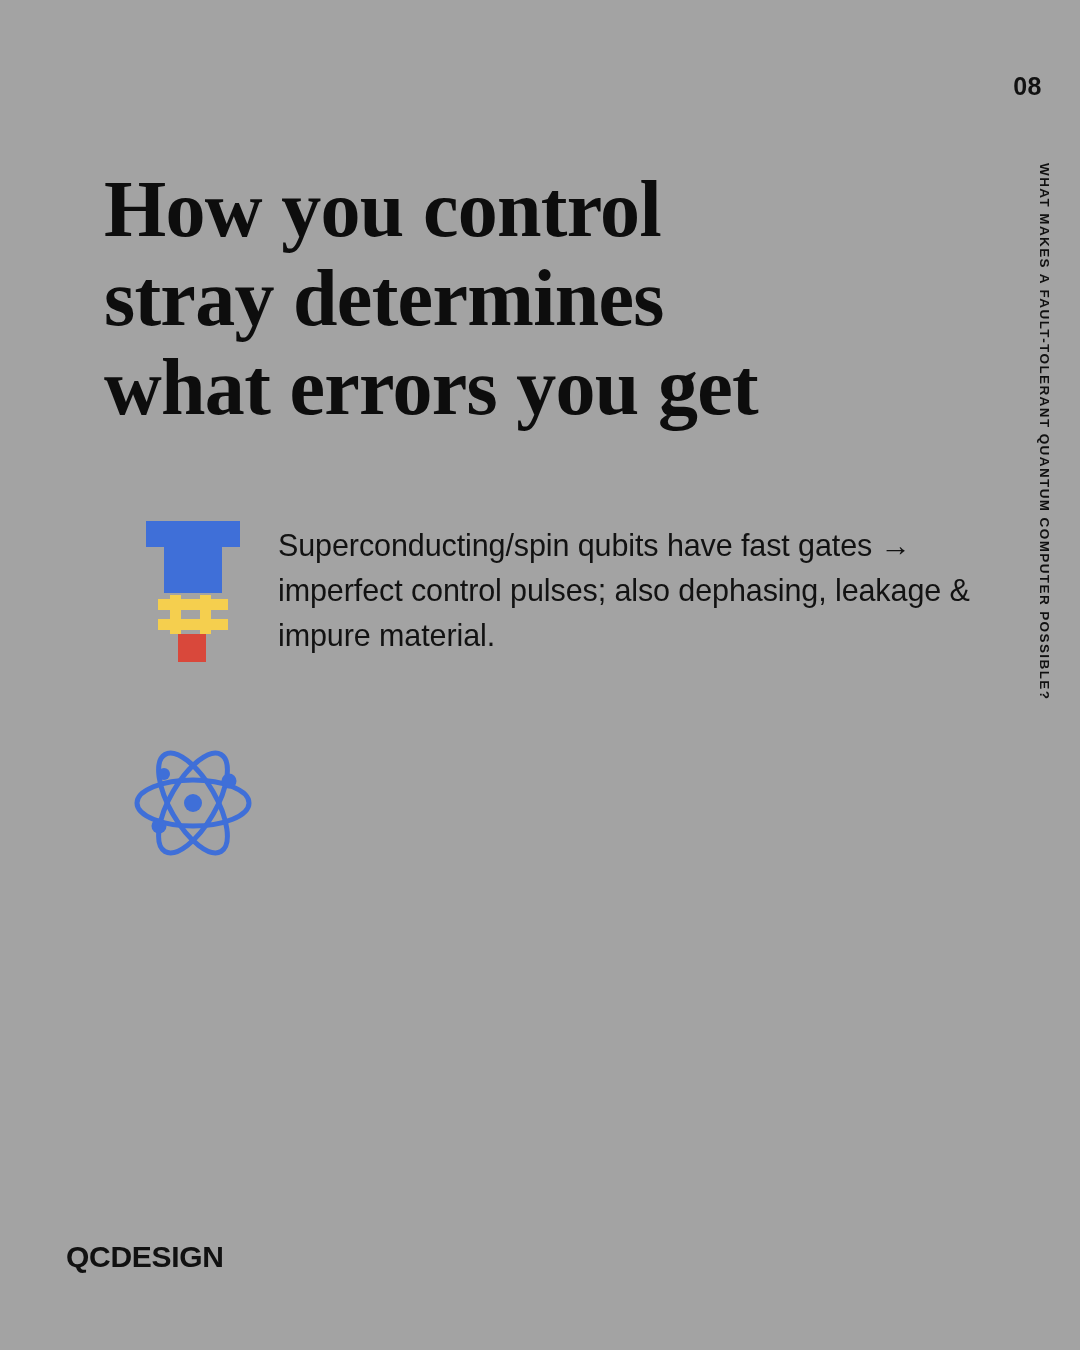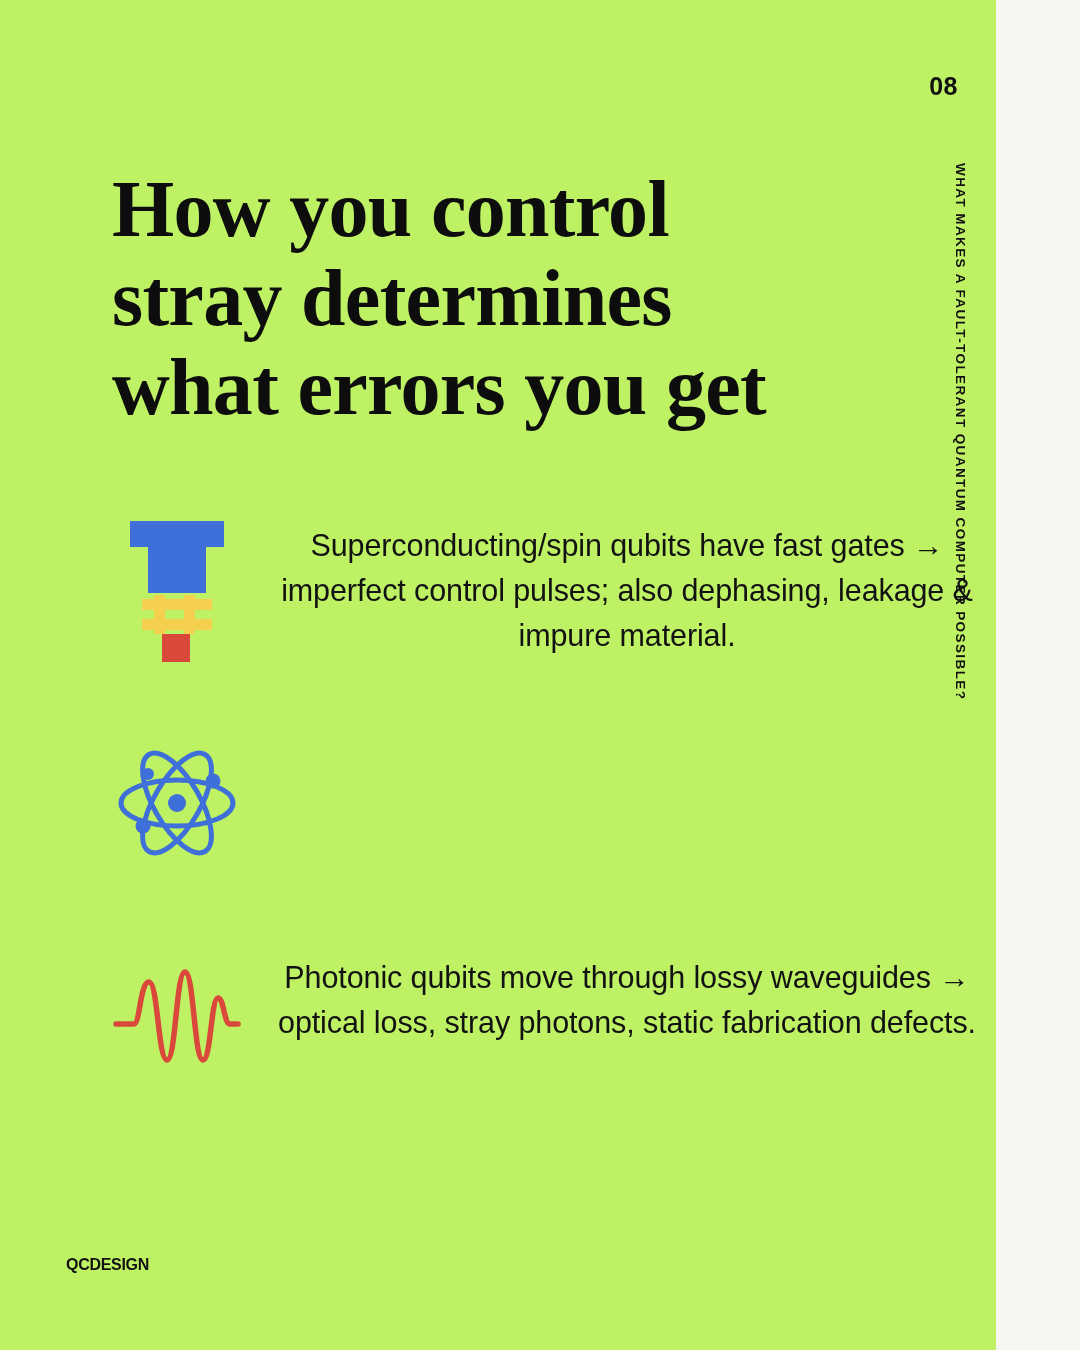--- a/index.html
+++ b/index.html
@@ -5,23 +5,23 @@
   * { box-sizing: border-box; margin: 0; padding: 0; }
   html, body {
     width: 1080px;
     height: 1350px;
     background: #f7f6f3;
     font-family: "Liberation Sans", sans-serif;
     overflow: hidden;
   }
   .slide {
     position: relative;
-    width: 996px;
+    width: 1080px;
     height: 1350px;
-    background: #bef264;
+    background: #a3a3a3;
   }
 
   
   .page-number {
     position: absolute;
     top: 72px;
     right: 38px;
     font-size: 25px;
     font-weight: bold;
     letter-spacing: 0.5px;
@@ -48,39 +48,38 @@
     font-weight: bold;
     letter-spacing: 1.4px;
     color: #111111;
     white-space: nowrap;
     font-family: "Liberation Sans", sans-serif;
   }
 
   
   .headline {
     position: absolute;
-    left: 112px;
+    left: 104px;
     top: 165px;
     width: 790px;
     font-family: "Liberation Serif", serif;
     font-weight: bold;
     font-size: 80px;
     line-height: 1.11;
     letter-spacing: -0.7px;
     color: #0d0d0d;
   }
   .headline .line { display: block; white-space: nowrap; }
 
   
   .bullets {
     position: absolute;
-    left: 92px;
+    left: 108px;
     top: 505px;
     width: 900px;
-    text-align: center;
   }
   .bullet {
     display: flex;
     align-items: flex-start;
     margin-bottom: 56px;
   }
   .bullet:last-child { margin-bottom: 0; }
   .bullet-icon {
     width: 170px;
     min-width: 170px;
@@ -99,21 +98,21 @@
     letter-spacing: -0.1px;
   }
 
   
   .footer-logo {
     position: absolute;
     left: 66px;
     bottom: 76px;
     font-family: "Liberation Sans", sans-serif;
     font-weight: bold;
-    font-size: 16px;
+    font-size: 30px;
     letter-spacing: -0.3px;
     color: #111111;
   }
 </style>
 </head>
 <body>
 
 <div class="slide">
 
   <div class="page-number">08</div>
@@ -154,26 +153,18 @@
             <ellipse cx="65" cy="60" rx="56" ry="23" transform="rotate(-60 65 60)"></ellipse>
           </g>
           <circle cx="65" cy="60" r="9" fill="#3f6fd8"></circle>
           <circle cx="101" cy="38" r="7.5" fill="#3f6fd8"></circle>
           <circle cx="31" cy="83" r="7.5" fill="#3f6fd8"></circle>
           <circle cx="36" cy="31" r="6" fill="#3f6fd8"></circle>
         </svg>
       </div>
     </div>
 
-    <div class="bullet">
-      <div class="bullet-icon">
-        <svg width="130" height="110" viewBox="0 0 130 110" xmlns="http://www.w3.org/2000/svg">
-          <path d="M4 60 H22 C28 60 28 18 37 18 C46 18 46 96 55 96 C64 96 64 8 73 8 C82 8 82 96 91 96 C99 96 99 34 106 34 C112 34 112 60 118 60 H126" fill="none" stroke="#d9483b" stroke-width="5.5" stroke-linecap="round" stroke-linejoin="round"></path>
-        </svg>
-      </div>
-      <div class="bullet-text">Photonic qubits move through lossy waveguides → optical loss, stray photons, static fabrication defects.</div>
-    </div>
 
   </div>
 
   <div class="footer-logo">QCDESIGN</div>
 
 </div>
 
 </body></html>

